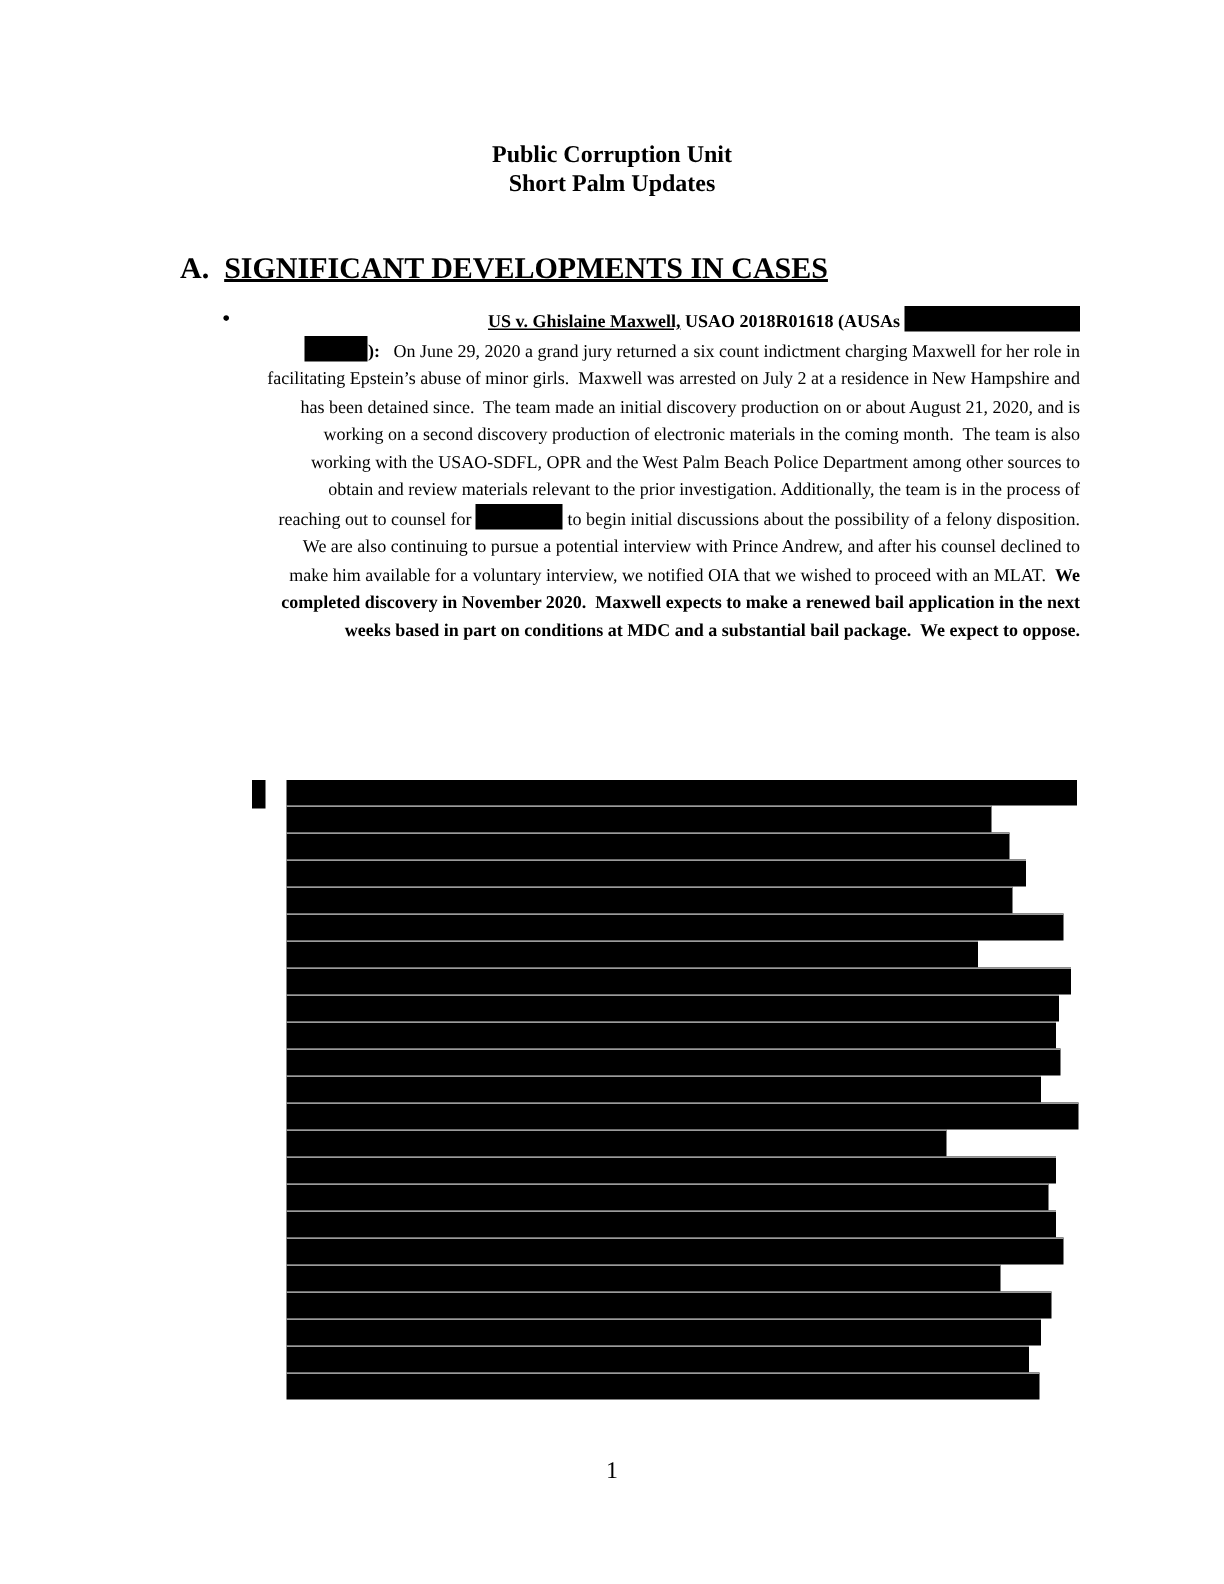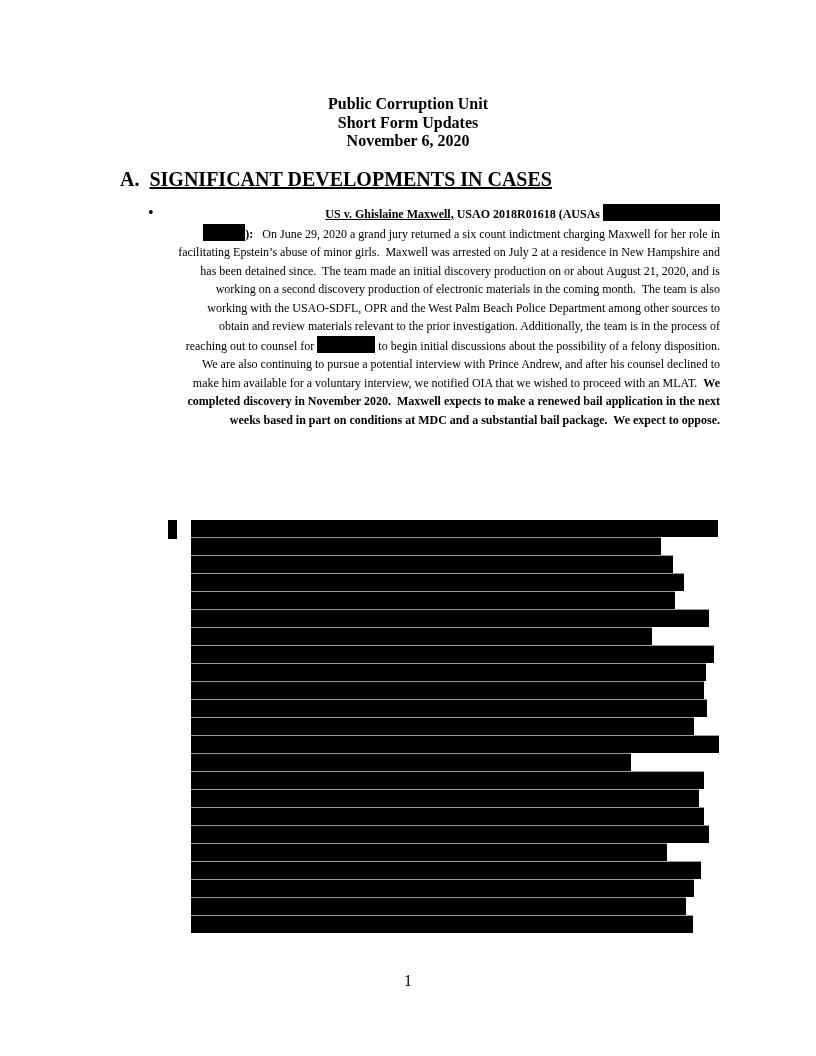--- a/index.html
+++ b/index.html
@@ -105,22 +105,21 @@
     font-size: 16px;
   }
 </style>
 </head>
 <body>
 
 <div class="page">
 
   <header class="doc-header">
     <div>Public Corruption Unit</div>
-    <div>Short Form Updates</div>
-    <div>November 6, 2020</div>
+    <div>Short Palm Updates</div>
   </header>
 
   <div class="section-heading"><span class="section-label">A.</span><span class="section-title">SIGNIFICANT DEVELOPMENTS IN CASES</span></div>
 
   <div class="bullet-item">
     <span class="bullet-marker">•</span>
     <p class="case-para"><span class="bu">US v. Ghislaine Maxwell,</span><span class="b"> USAO 2018R01618 (AUSAs </span><span class="redact redact-inline" style="width: 117px;"></span><span class="force-break"></span><span class="redact redact-inline" style="width: 42px;"></span><span class="b">):</span><span>   On June 29, 2020 a grand jury returned a six count indictment charging Maxwell for her role in facilitating Epstein’s abuse of minor girls.  Maxwell was arrested on July 2 at a residence in New Hampshire and has been detained since.  The team made an initial discovery production on or about August 21, 2020, and is working on a second discovery production of electronic materials in the coming month.  The team is also working with the USAO-SDFL, OPR and the West Palm Beach Police Department among other sources to obtain and review materials relevant to the prior investigation. Additionally, the team is in the process of reaching out to counsel for </span><span class="redact redact-inline" style="width: 58px;"></span><span> to begin initial discussions about the possibility of a felony disposition.  We are also continuing to pursue a potential interview with Prince Andrew, and after his counsel declined to make him available for a voluntary interview, we notified OIA that we wished to proceed with an MLAT.  </span><span class="b">We completed discovery in November 2020.  Maxwell expects to make a renewed bail application in the next weeks based in part on conditions at MDC and a substantial bail package.  We expect to oppose.</span></p>
   </div>
 
   <div class="redacted-block">

